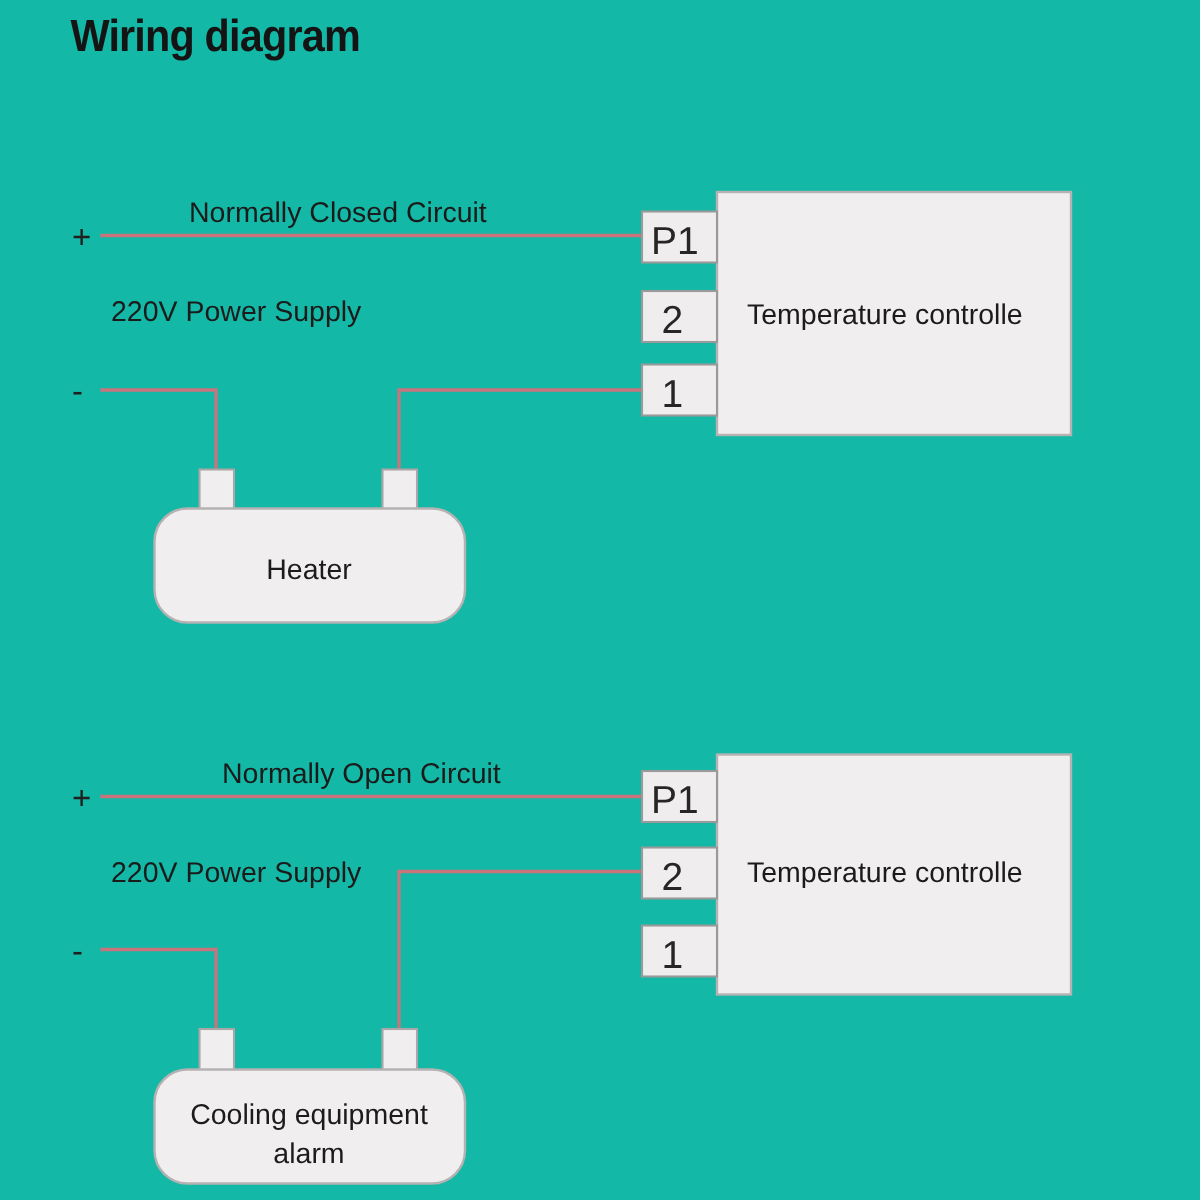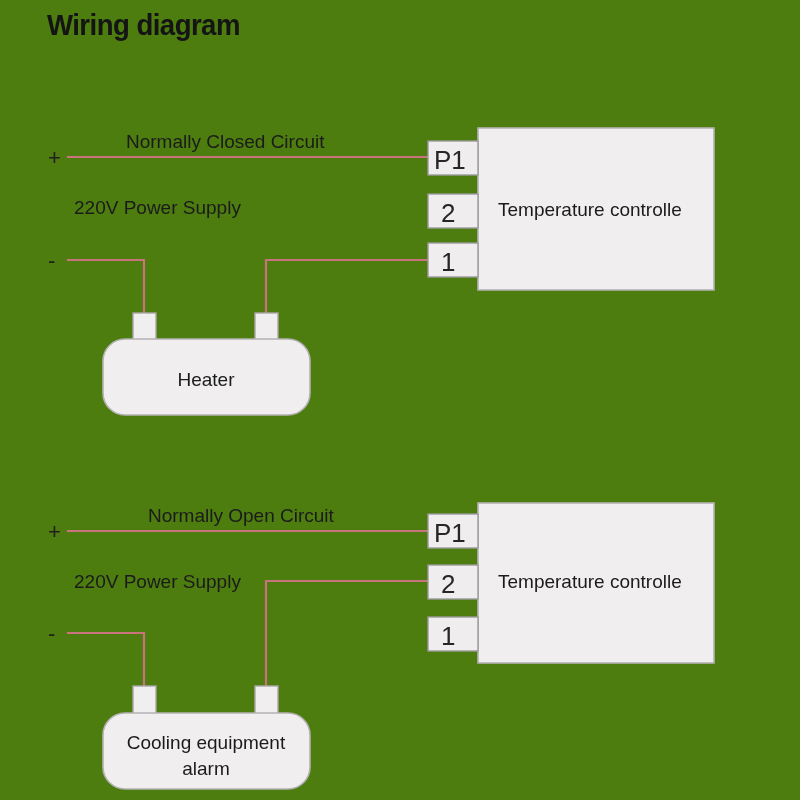--- a/index.html
+++ b/index.html
@@ -12,21 +12,21 @@
     width: 800px;
     height: 800px;
     font-family: "Liberation Sans", sans-serif;
     overflow: hidden;
     position: relative;
   }
   #stage {
     position: relative;
     width: 800px;
     height: 800px;
-    background: #4d7c0f;
+    background: #14b8a6;
   }
   .page-title {
     position: absolute;
     left: 47px;
     top: 8px;
     font-family: "Liberation Sans", sans-serif;
     font-weight: 700;
     font-size: 30px;
     letter-spacing: -0.6px;
     color: #141414;

